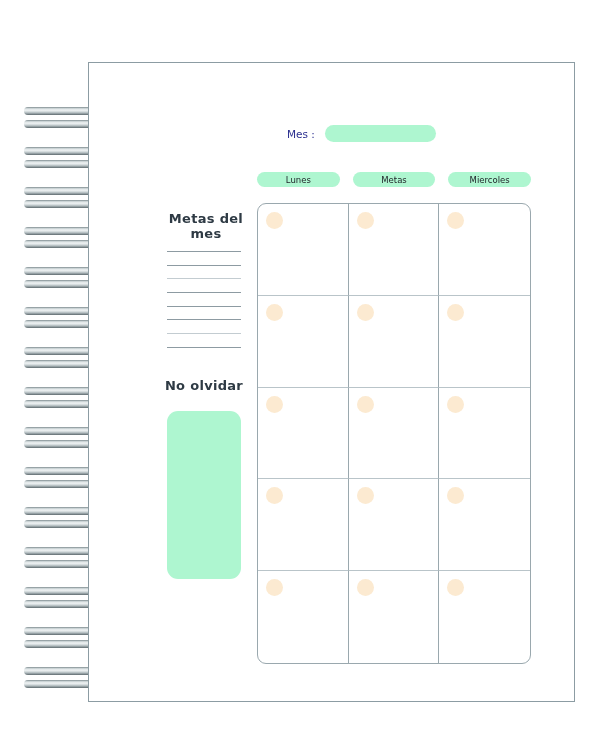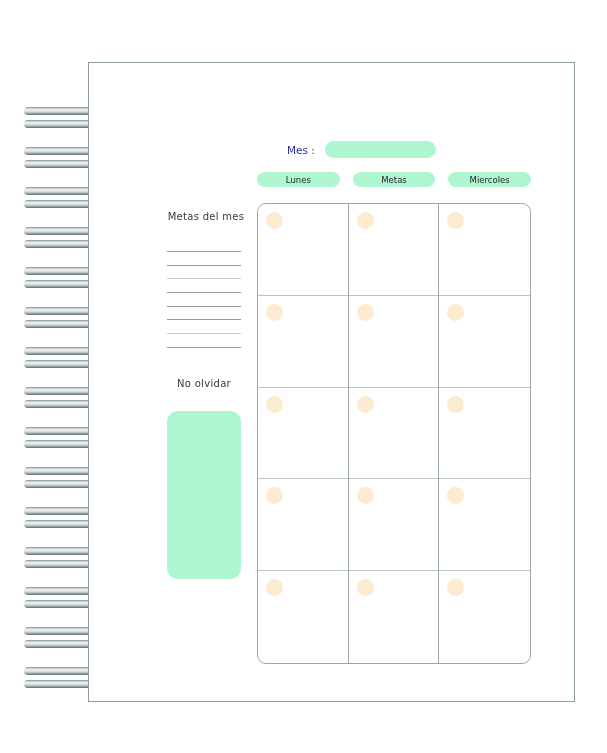--- a/index.html
+++ b/index.html
@@ -74,25 +74,26 @@
   }
 
   
   #metas-section {
     position: absolute;
     left: 160px;
     top: 210px;
     width: 90px;
   }
   .section-heading {
-    font-size: 10px;
+    font-size: 13px;
     color: #2e3a44;
     text-align: center;
     letter-spacing: 0.3px;
     font-family: "DejaVu Sans", sans-serif;
+    font-weight: bold;
   }
   #metas-lines {
     position: absolute;
     left: 166px;
     top: 250px;
     width: 74px;
   }
   .rule-line {
     height: 1px;
     background: #8d9ba2;
@@ -272,21 +273,21 @@
     </div>
     <div class="spiral-ring" style="top: 665px;">
       <div class="ring-bar top"></div>
       <div class="ring-bar bottom"></div>
       <div class="ring-cap"></div>
     </div>
   </div>
 
 <div id="page-sheet">
 
-  <div id="mes-row" style="position:absolute; left:198px; top:78px;">
+  <div id="mes-row" style="position:absolute; left:198px; top:62px;">
     <span id="mes-label">Mes :</span>
     <div id="mes-field"></div>
   </div>
 
   <div id="day-headers" style="position:absolute; left:168px; top:109px;">
       <div class="day-pill">
         <span>Lunes</span>
       </div>
       <div class="day-pill">
         <span>Metas</span>

